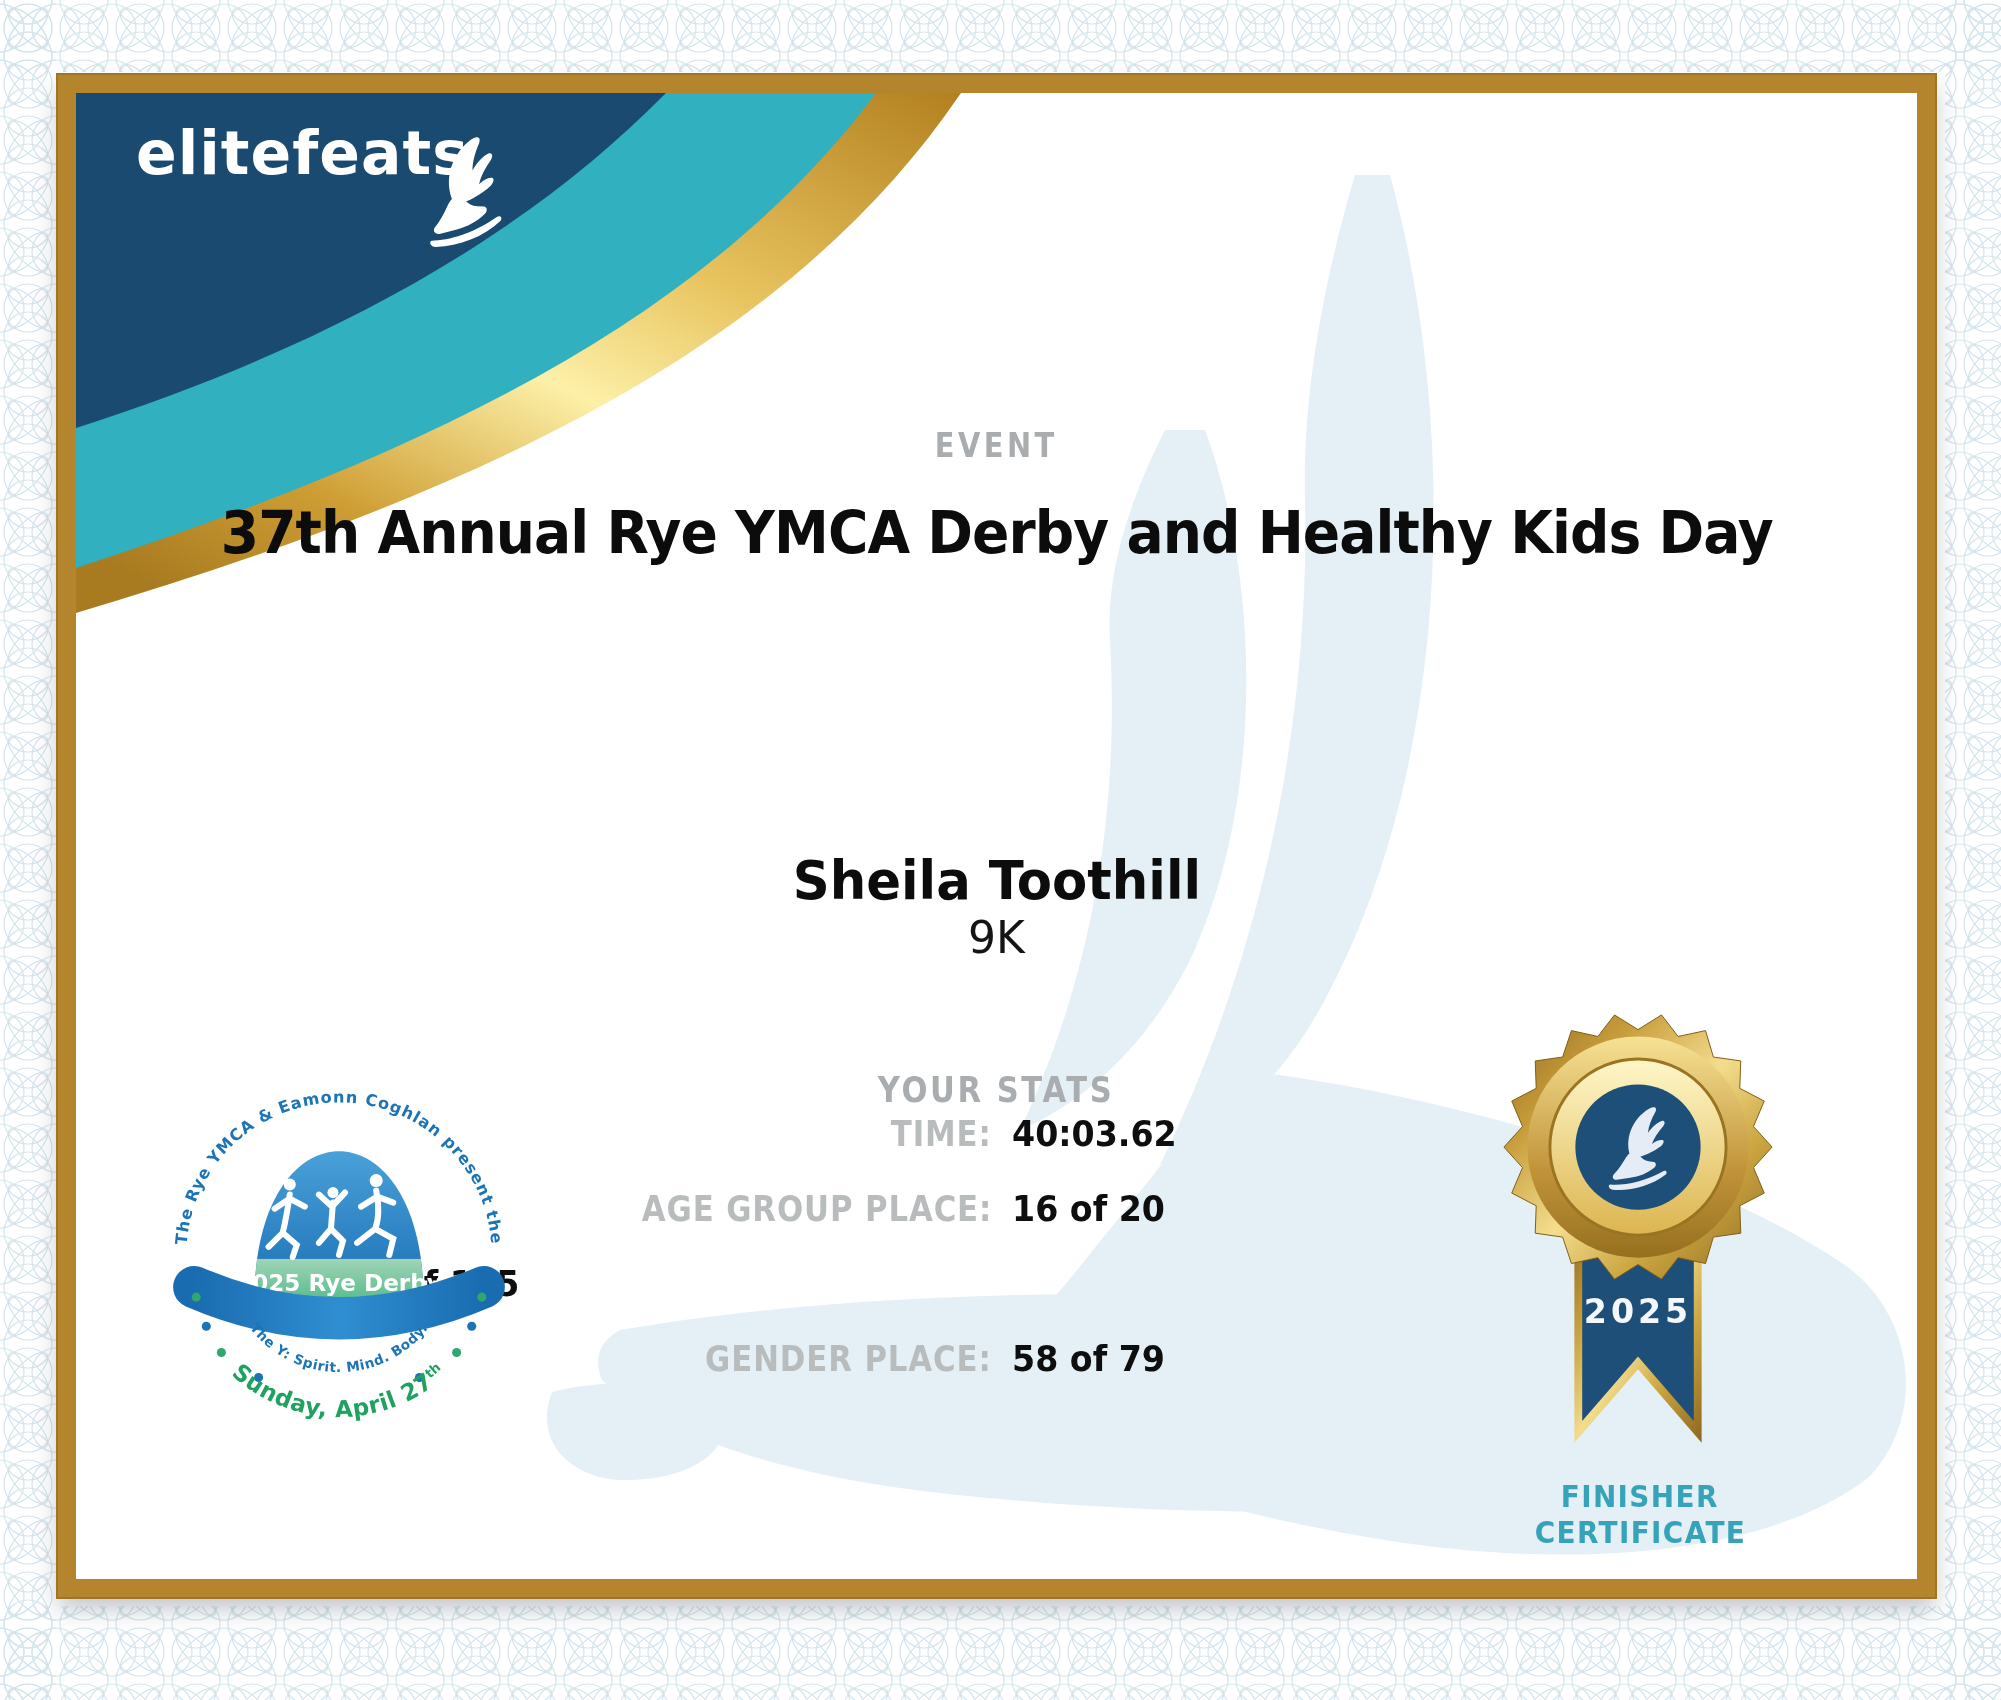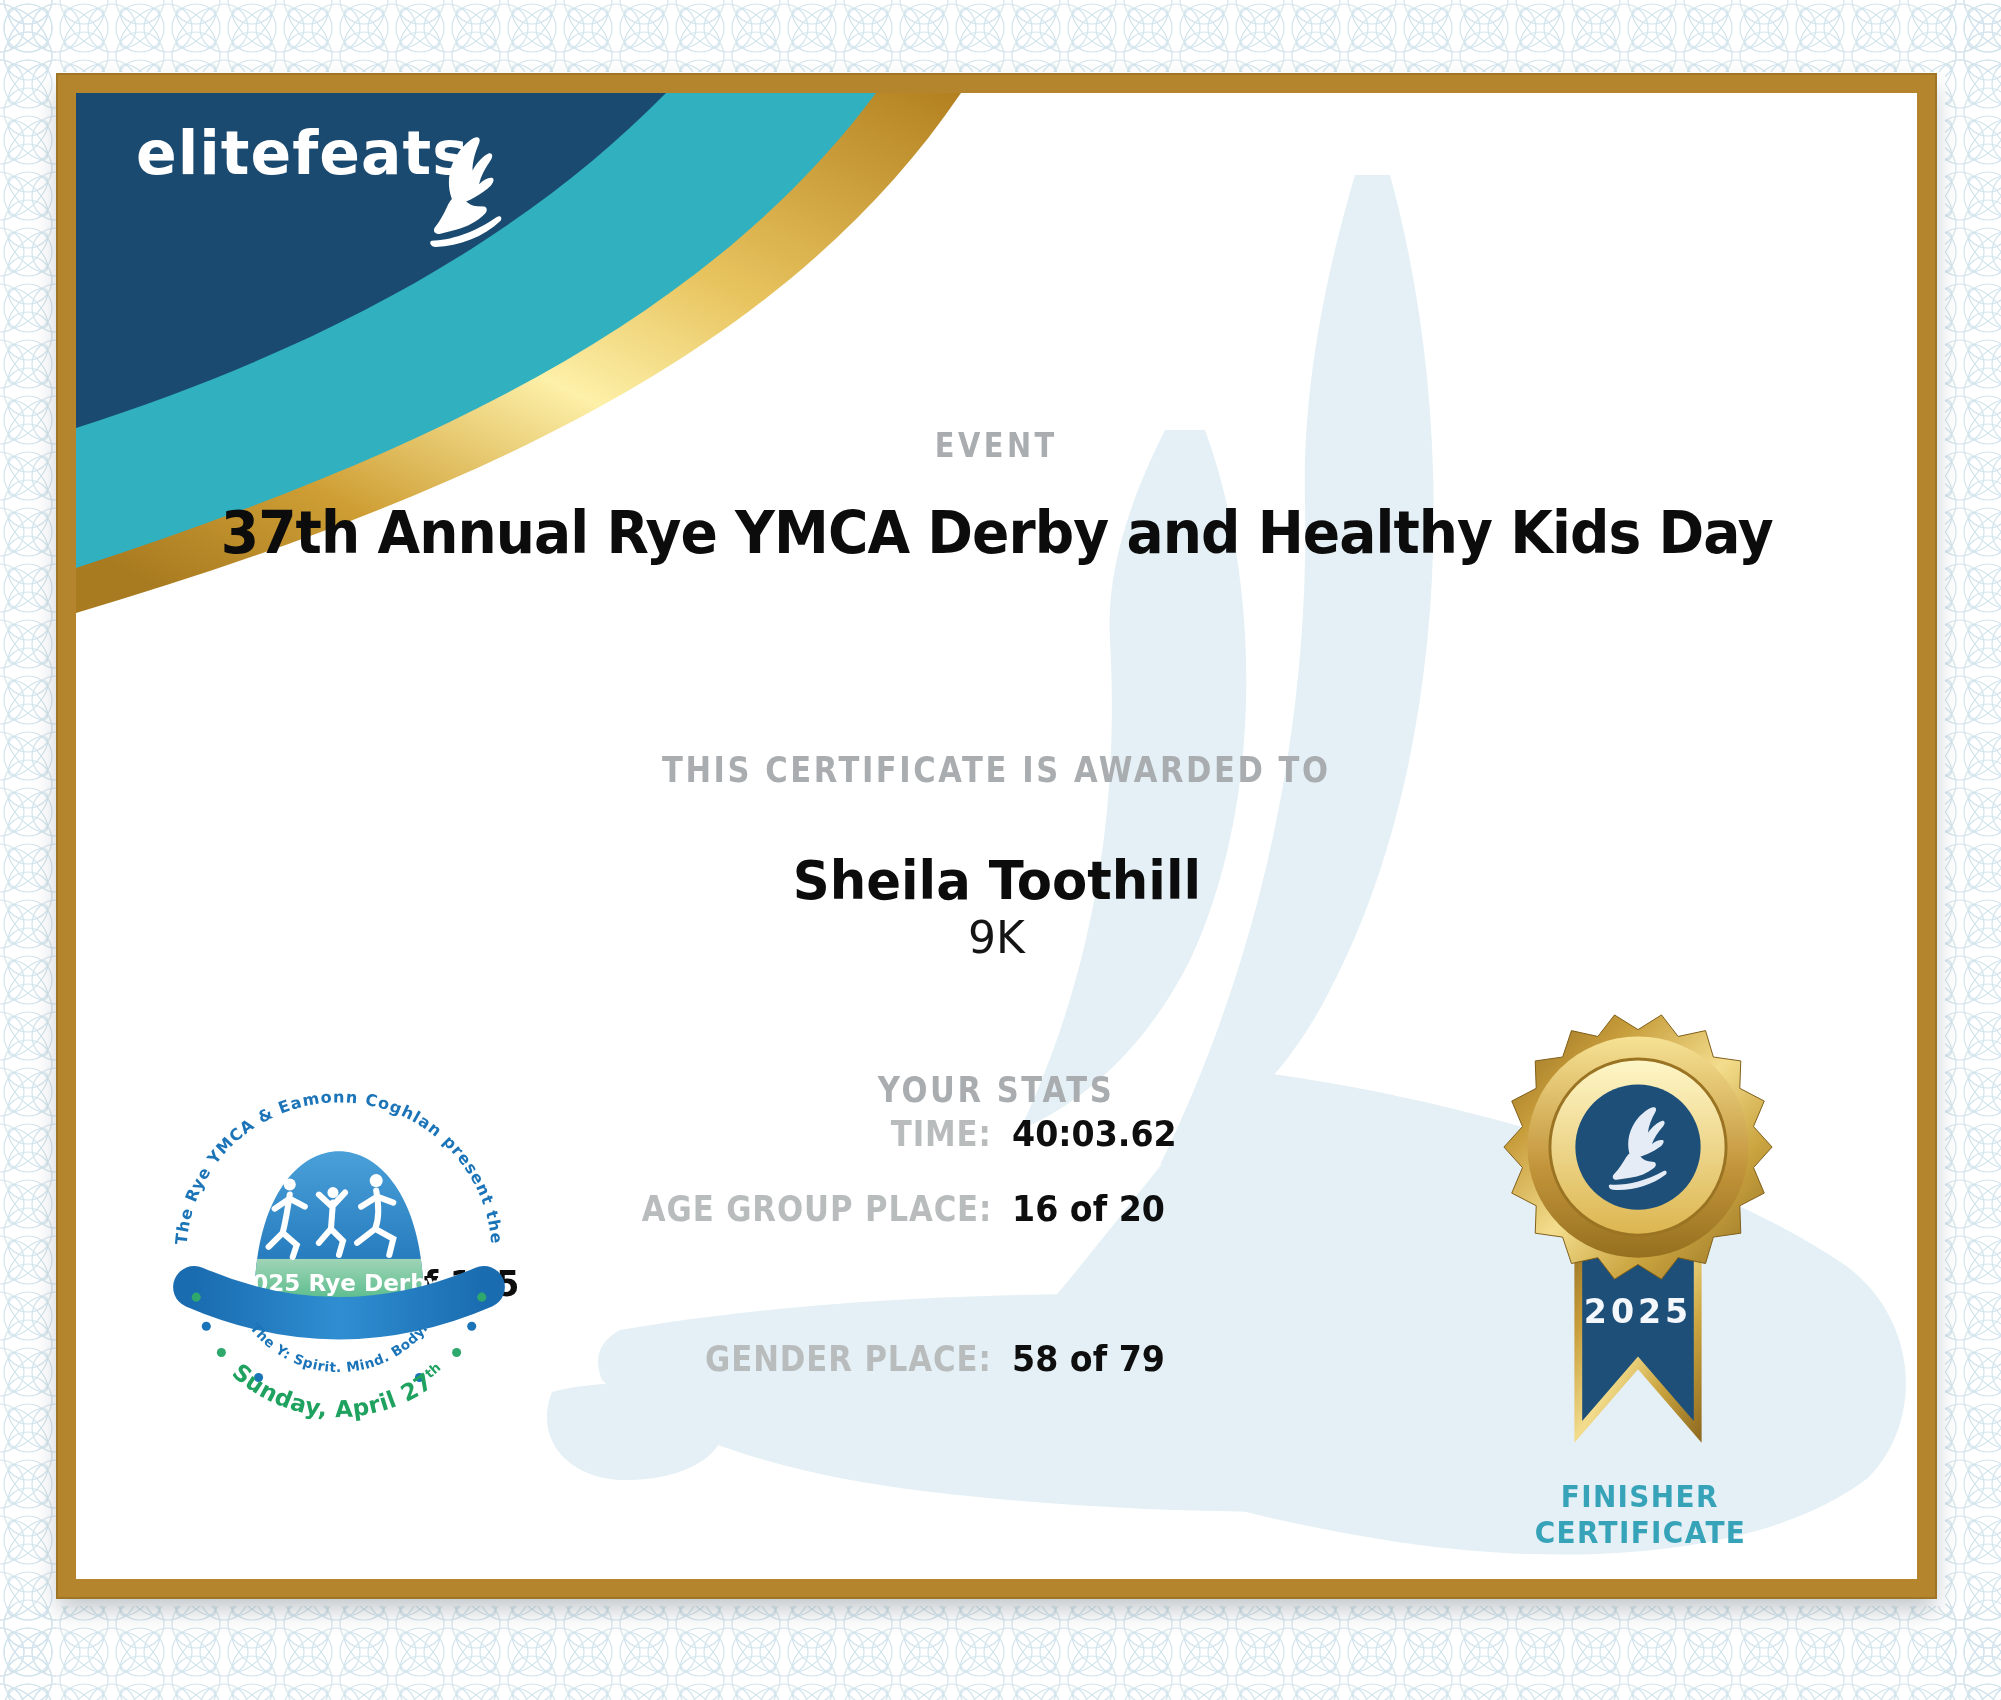--- a/index.html
+++ b/index.html
@@ -154,23 +154,20 @@
   </svg>
 
   <div class="center-col" style="top:425px;line-height:40px;">
     <span class="muted-label cond">EVENT</span>
   </div>
 
   <div class="center-col" style="top:490px;line-height:70px;margin-top:8px;">
     <span class="event-title cond95">37th Annual Rye YMCA Derby and Healthy Kids Day</span>
   </div>
 
-  <div class="center-col" style="top:748px;line-height:44px;">
-    <span class="award-label cond">THIS CERTIFICATE IS AWARDED TO</span>
-  </div>
 
   <div class="center-col" style="top:848px;line-height:66px;">
     <span class="runner-name cond95">Sheila Toothill</span>
   </div>
 
   <div class="center-col" style="top:912px;line-height:52px;">
     <span class="distance">9K</span>
   </div>
 
   <div class="center-col" style="top:1068px;line-height:44px;">

